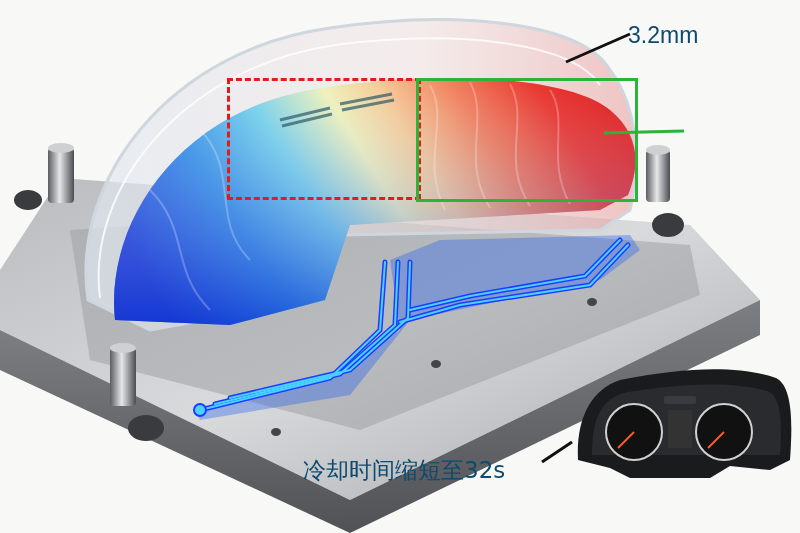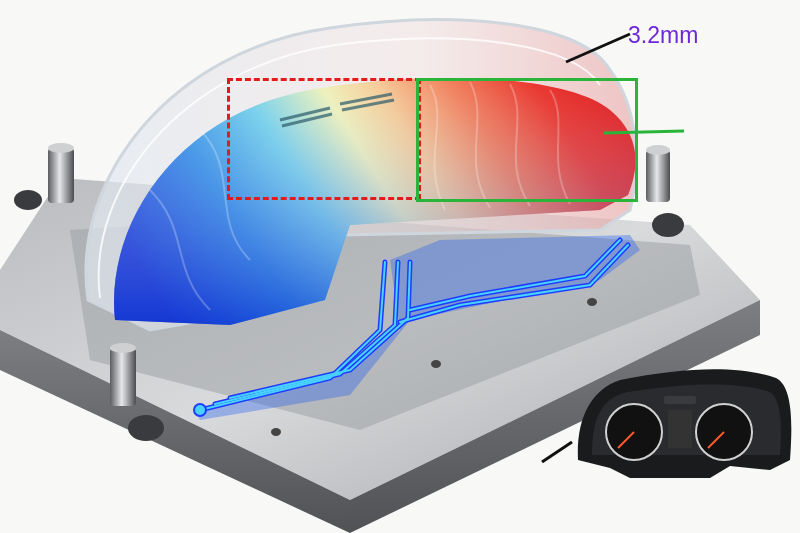--- a/index.html
+++ b/index.html
@@ -1,18 +1,18 @@
 <!DOCTYPE html>
 <html><head>
 <meta charset="utf-8">
 <style>
   html,body{margin:0;padding:0;background:#f7f7f6;}
   .canvas{position:relative;width:800px;height:533px;overflow:hidden;background:#f8f8f7;font-family:"Liberation Sans","DejaVu Sans",sans-serif;}
   svg.scene{position:absolute;left:0;top:0;width:800px;height:533px;}
-  .label{position:absolute;color:#6d28d9;font-family:"Liberation Sans","DejaVu Sans",sans-serif;white-space:nowrap;line-height:1;}
+  .label{position:absolute;color:#0c4a6e;font-family:"Liberation Sans","DejaVu Sans",sans-serif;white-space:nowrap;line-height:1;}
   .lbl-thick{left:628px;top:24px;font-size:23px;}
   .lbl-thin{left:692px;top:119px;font-size:23px;}
   .lbl-cool{left:303px;top:459px;font-size:23px;font-family:"DejaVu Sans","Liberation Sans",sans-serif;}
   .box{position:absolute;box-sizing:border-box;}
   .box-red{left:227px;top:78px;width:194px;height:122px;border:3px dashed #e51b1b;}
   .box-green{left:416px;top:78px;width:222px;height:124px;border:3px solid #2ab53a;}
 </style>
 </head>
 <body>
 
@@ -138,13 +138,14 @@
       <line x1="724" y1="432" x2="708" y2="448" stroke="#ff5a2a" stroke-width="2"></line>
       <rect x="668" y="410" width="24" height="38" fill="#333"></rect>
       <rect x="664" y="396" width="32" height="8" rx="2" fill="#3a3b3e"></rect>
     </g>
   </svg>
 
   <div class="box box-red"></div>
   <div class="box box-green"></div>
 
   <div class="label lbl-thick">3.2mm</div>
+  <div class="label lbl-cool">冷却时间缩短至32s</div>
 </div>
 
 </body></html>

